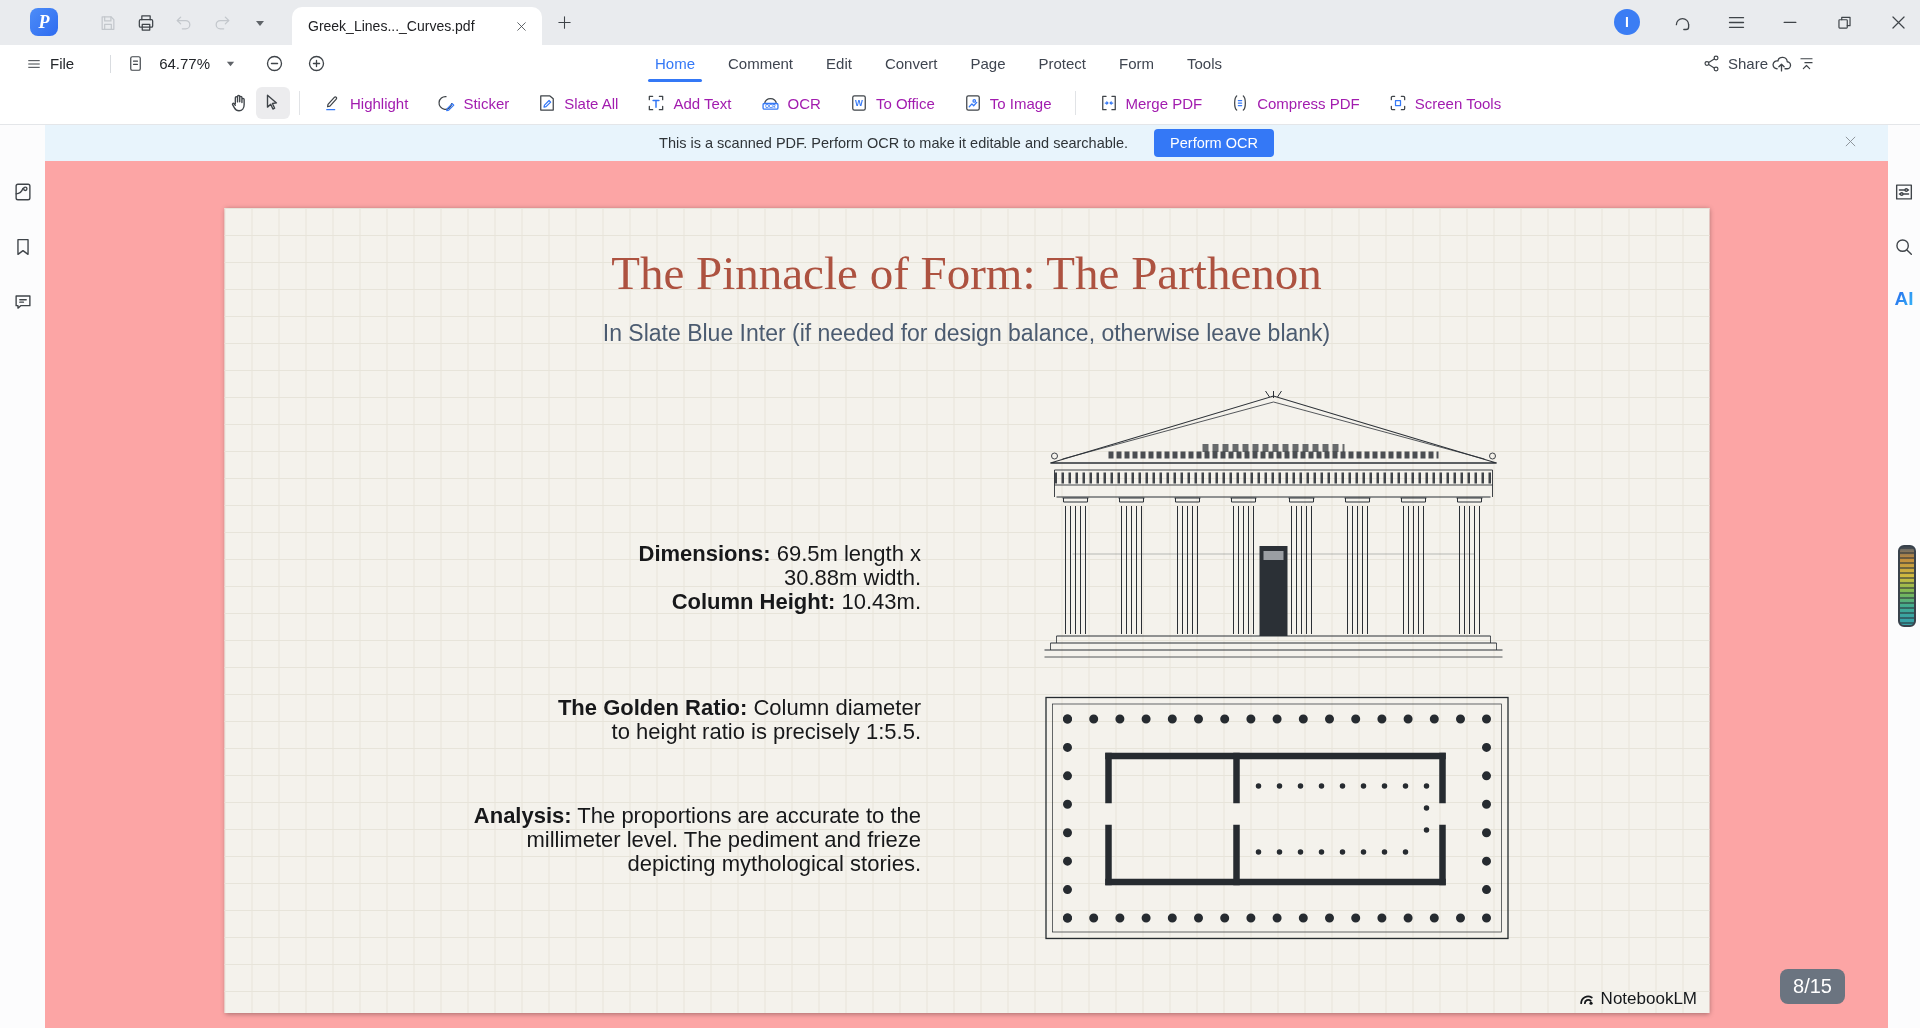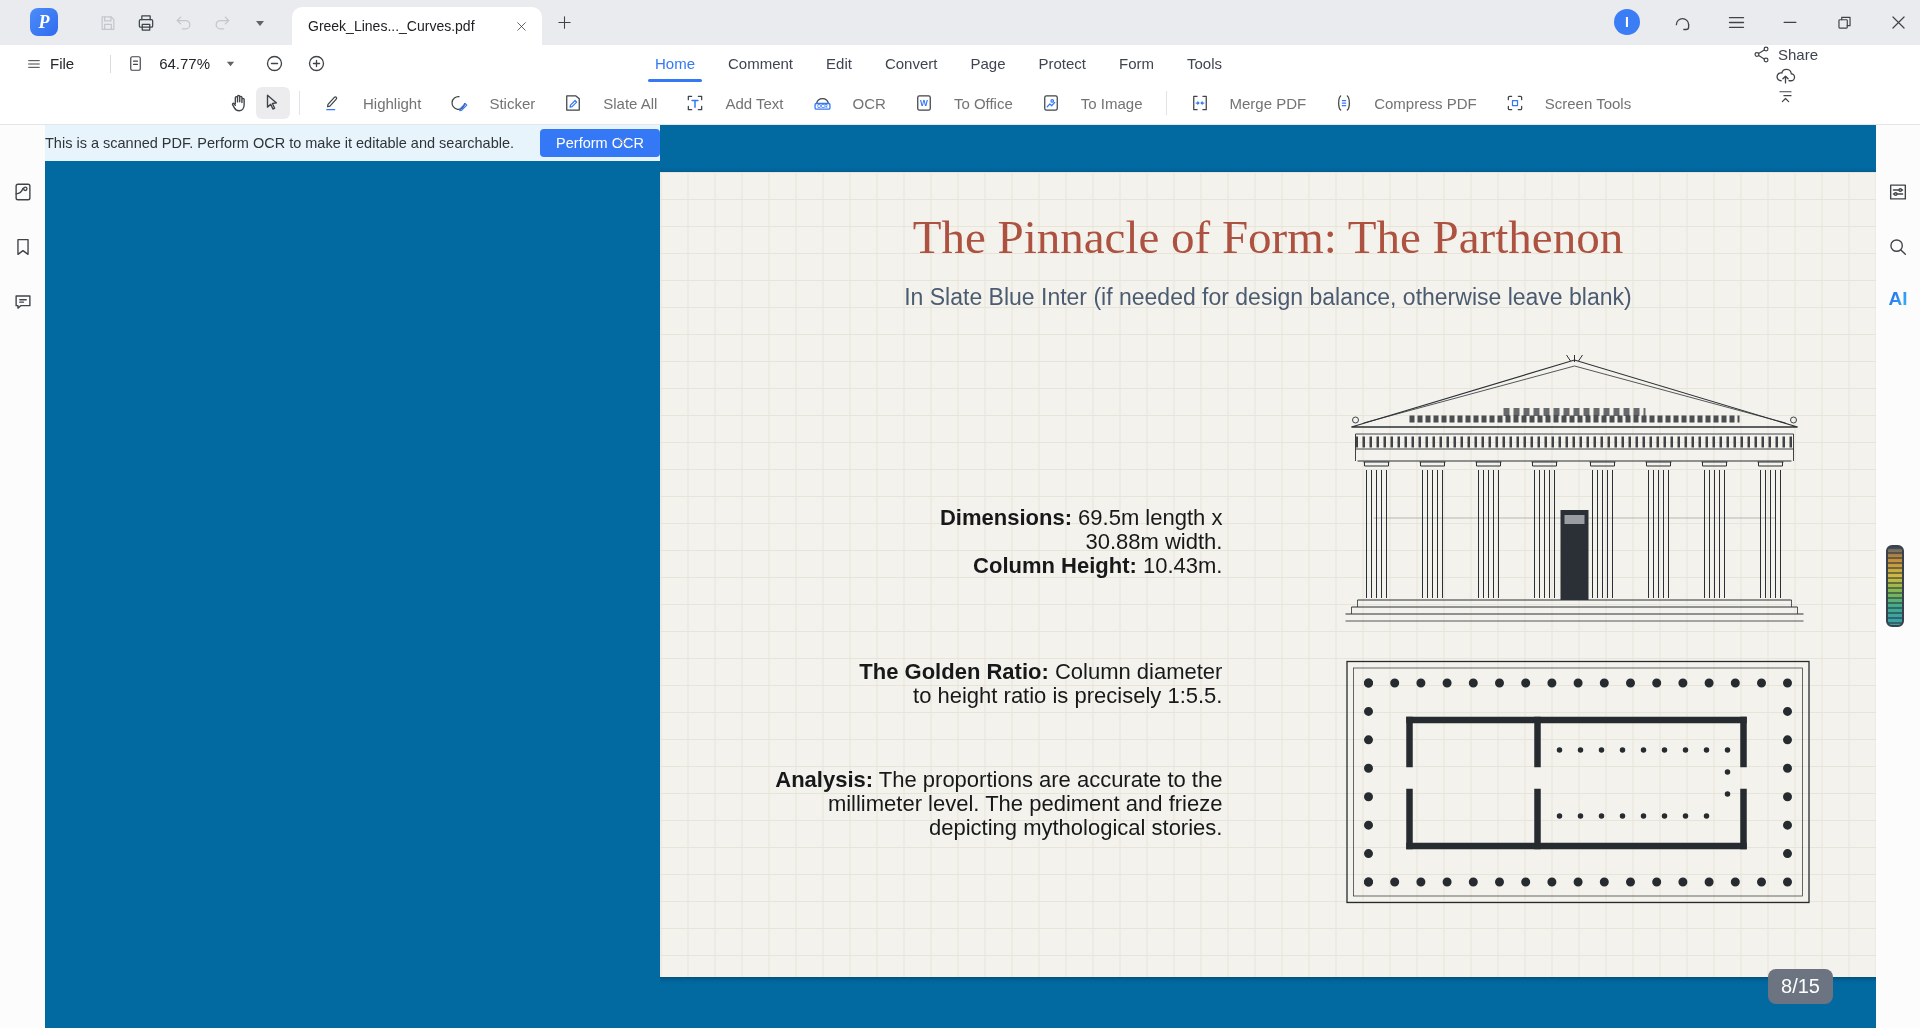--- a/index.html
+++ b/index.html
@@ -30,48 +30,48 @@
   .menubar { height:37px; background:#fff; position:relative; }
   .mb-left { position:absolute; left:26px; top:0; height:37px; display:flex; align-items:center; gap:12px; }
   .mb-left .file { display:flex; align-items:center; gap:8px; font-size:15px; color:#23262a; cursor:pointer; }
   .vsep { width:1px; height:18px; background:#d9dce0; }
   .zoomtxt { font-size:15px; color:#23262a; }
   .ribbon { position:absolute; left:655px; top:0; height:37px; display:flex; gap:33px; }
   .rtab { position:relative; display:flex; align-items:center; font-size:15px; color:#3f4550; cursor:pointer; }
   .rtab.active { color:#3478f6; }
   .rtab.active::after { content:""; position:absolute; left:-7px; right:-7px; bottom:0; height:3px;
                         background:#3478f6; border-radius:2px; }
-  .mb-right { position:absolute; right:102px; top:0; height:37px; display:flex; align-items:center; gap:1px;flex-direction:column; }
+  .mb-right { position:absolute; right:102px; top:0; height:37px; display:flex; align-items:center; gap:1px; }
   .share { display:flex; align-items:center; gap:6px; font-size:15px; color:#3f4550; cursor:pointer; }
 
   
   .toolbar { height:43px; background:#fff; display:flex; align-items:center; border-bottom:1px solid #e4e6e9; }
   .toolbar .lead { margin-left:222px; display:flex; align-items:center; }
-  .toolbtn { height:32px; display:flex; align-items:center; gap:20px; padding:0 14px; font-size:15px;
-             color:#737373; cursor:pointer; white-space:nowrap; }
+  .toolbtn { height:32px; display:flex; align-items:center; gap:7px; padding:0 14px; font-size:15px;
+             color:#a21caf; cursor:pointer; white-space:nowrap; }
   .sq { width:34px; height:32px; display:flex; align-items:center; justify-content:center;
         border-radius:6px; cursor:pointer; }
   .sq.active { background:#ececee; }
   .tsep { width:1px; height:24px; background:#e1e3e6; margin:0 9px; }
 
   
   .workspace { display:flex; height:903px; }
   .rail { width:45px; background:#fcfcfd; display:flex; flex-direction:column; align-items:center; }
-  .rail.right { width:44px; position:relative; }
+  .rail.right { width:32px; position:relative; }
   .rail .ibtn { margin-top:31px; }
   .rail .ibtn.first { margin-top:55px; }
   .ai-btn { margin-top:29px; font-size:19px; font-weight:800; cursor:pointer;
             background:linear-gradient(120deg,#2563eb,#38bdf8); -webkit-background-clip:text;
             background-clip:text; color:#2f7cf6; -webkit-text-fill-color:transparent; }
   .scroll-thumb { position:absolute; left:10px; top:420px; width:18px; height:82px; border-radius:6px;
        border:2px solid #39424c; cursor:pointer;
        background-image:repeating-linear-gradient(180deg, rgba(42,50,58,.55) 0 2px, transparent 2px 5px),
          linear-gradient(180deg,#5a6470 0%,#c08a3e 14%,#cfbb40 38%,#7db854 58%,#41ab91 76%,#38a2a6 92%);}
 
-  .centercol { flex:1; display:flex; flex-direction:row; background:#0369a1; min-width:0; }
+  .centercol { flex:1; display:flex; flex-direction:column; background:#fca5a5; min-width:0; }
   .notif { height:36px; background:#e8f4fc; display:flex; align-items:center; justify-content:center;
            position:relative; flex:none; }
   .notif .msg { font-size:14.5px; color:#2f3438; }
   .ocr-btn { margin-left:26px; background:#3478f6; color:#fff; border:none; border-radius:4px;
              padding:6px 16px; font-size:14.5px; font-family:inherit; cursor:pointer; }
   .notif .x { position:absolute; right:30px; top:9px; cursor:pointer; }
 
   .canvas { flex:1; position:relative; overflow:hidden; }
   .page { position:absolute; left:50%; transform:translateX(-50%); top:47px; width:1485px; height:805px;
           background-color:#f4f2ec;

